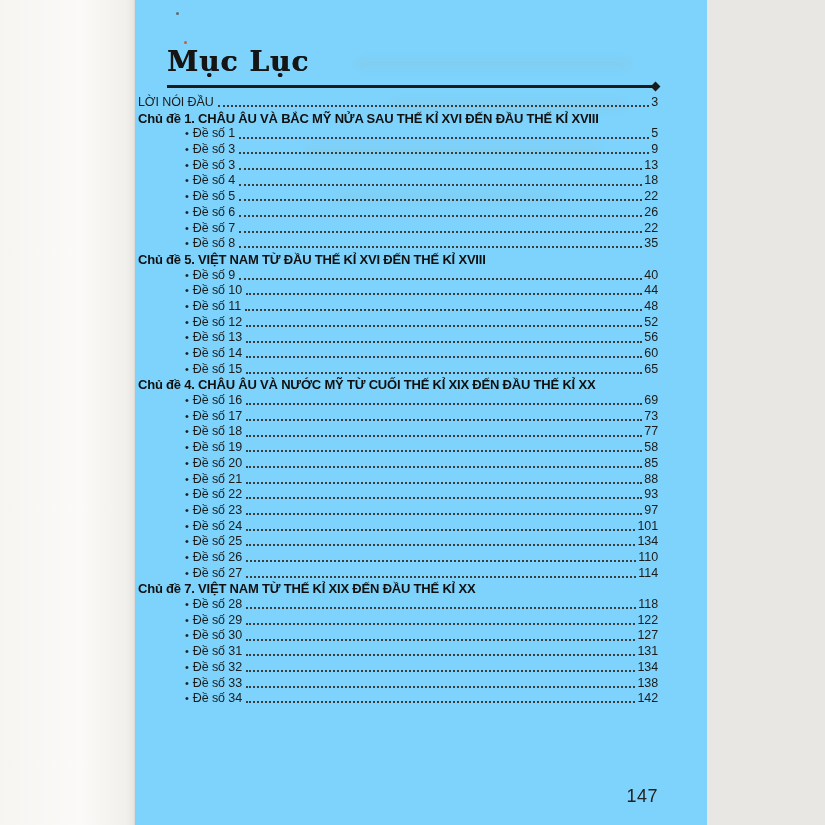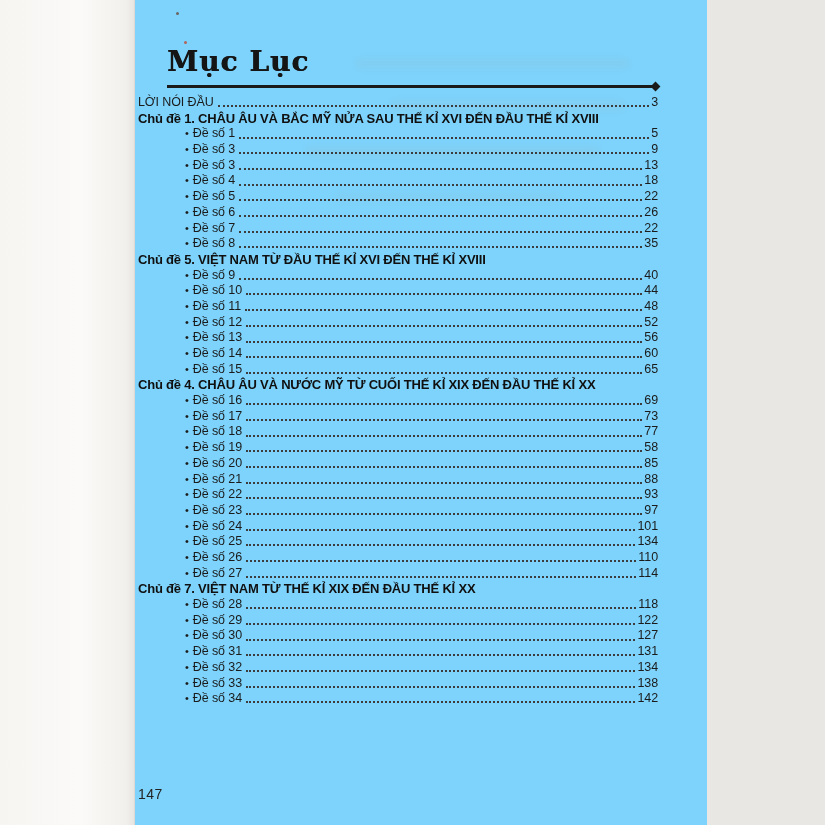--- a/index.html
+++ b/index.html
@@ -64,21 +64,21 @@
     margin: 0 2px 3.5px 4px; min-width: 20px;
   }
   .toc-row .pg { flex: none; text-align: right; }
   .toc-heading {
     height: auto; line-height: 15.7px; font-size: 13px; font-weight: 700;
     letter-spacing: -0.2px; color: #101010;
     white-space: pre-line;
   }
   .footer {
     position: absolute; left: 138px; top: 786px; width: 520px;
-    font-size: 14px; letter-spacing: 0.5px; color: #222;
+    text-align: right; font-size: 18px; letter-spacing: 0.5px; color: #222;
   }
 </style>
 </head>
 <body>
 
 <div class="sheet">
   <div class="edge"></div>
 
   <div class="ghost g1"></div>
   <div class="ghost g2"></div>

